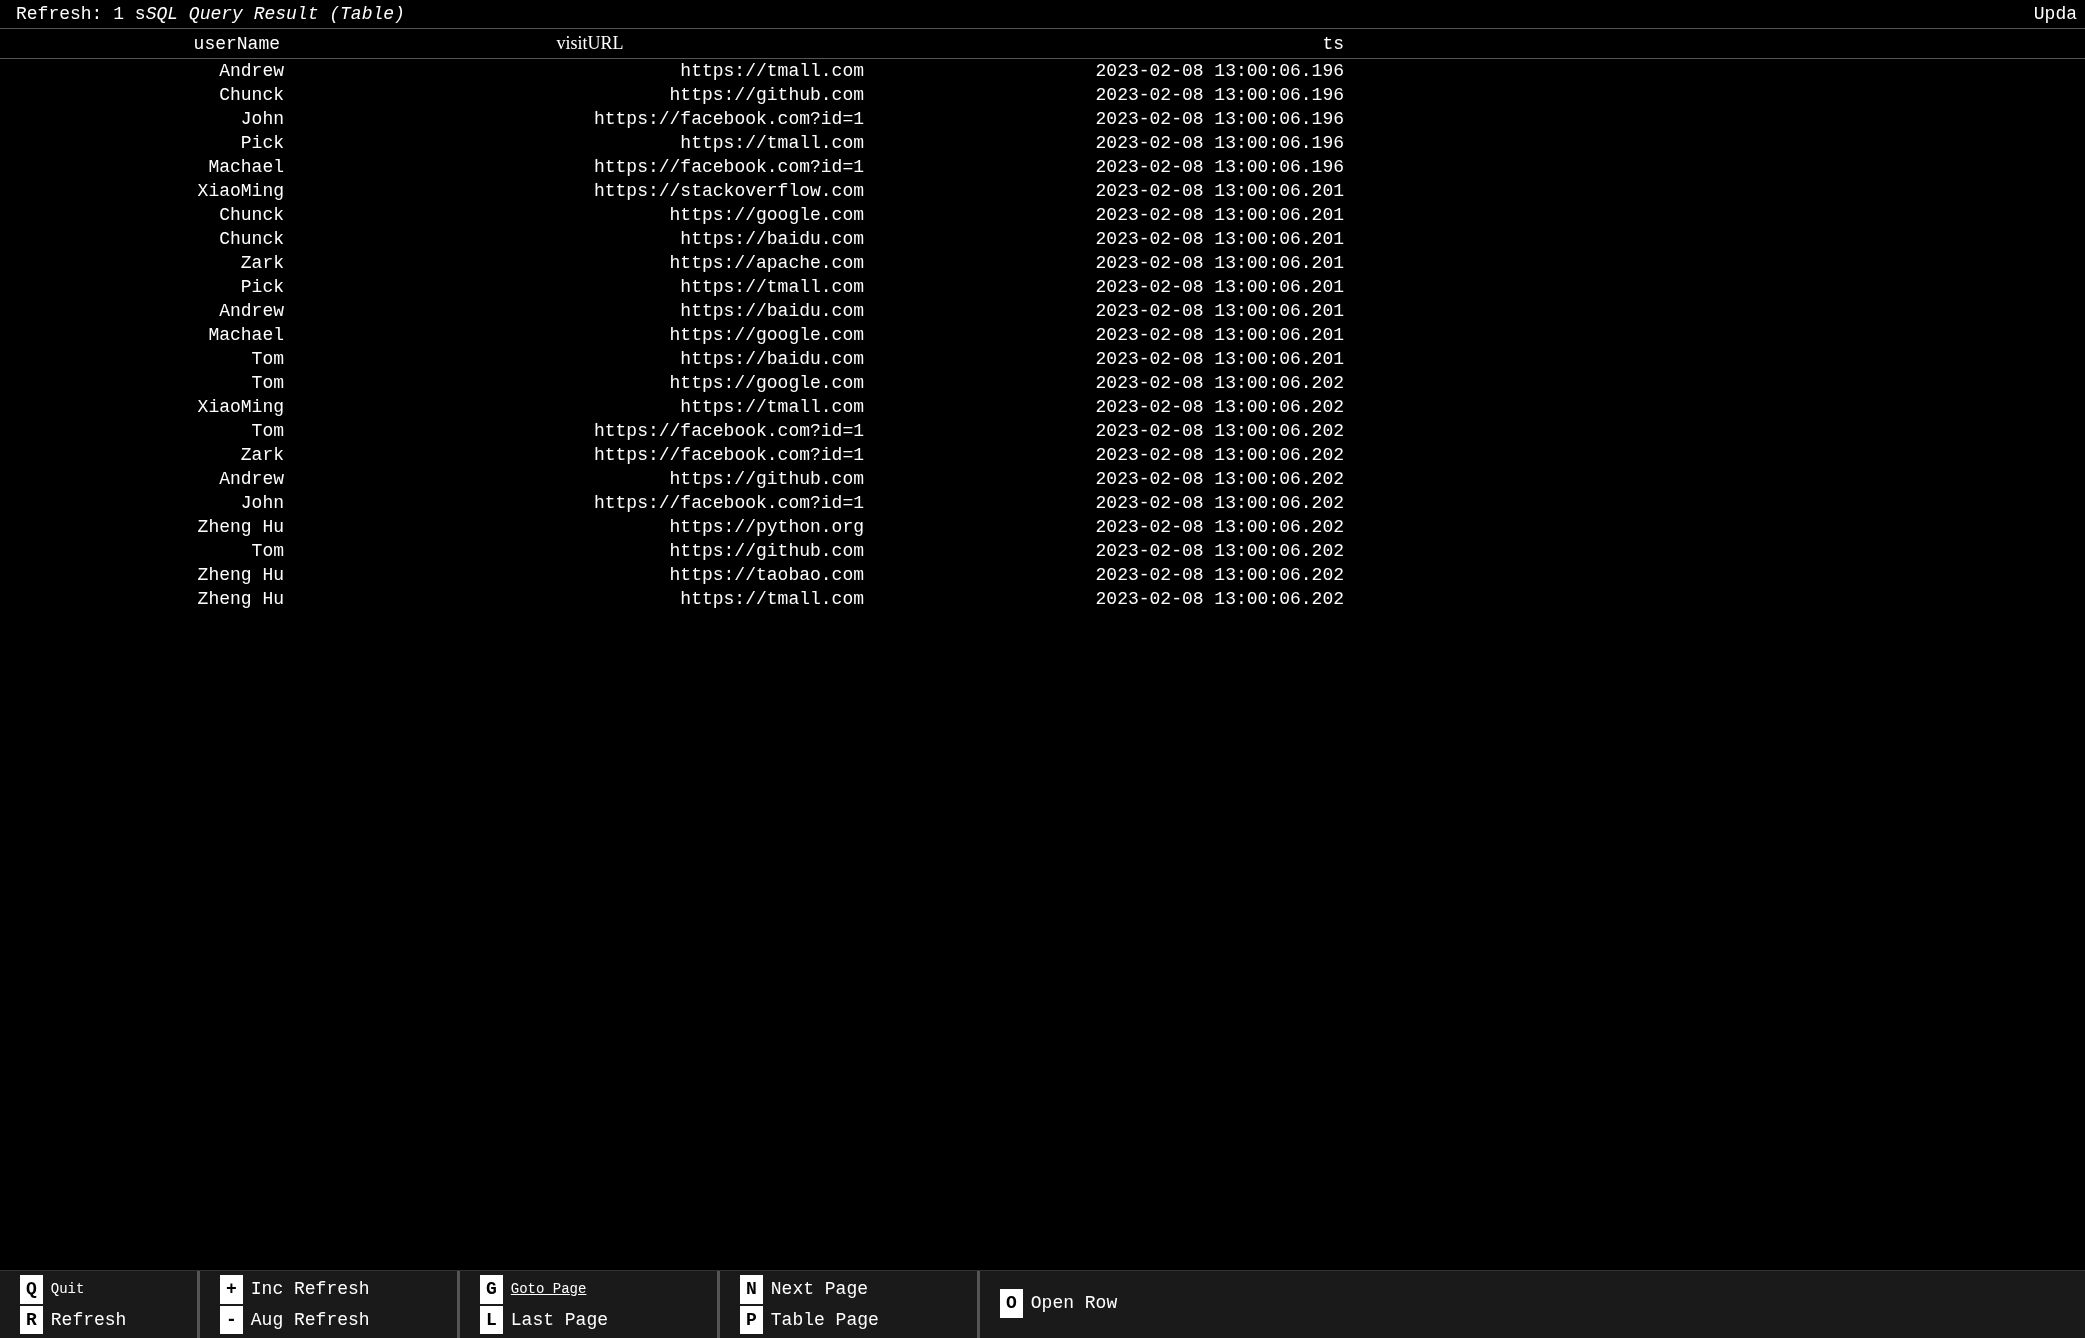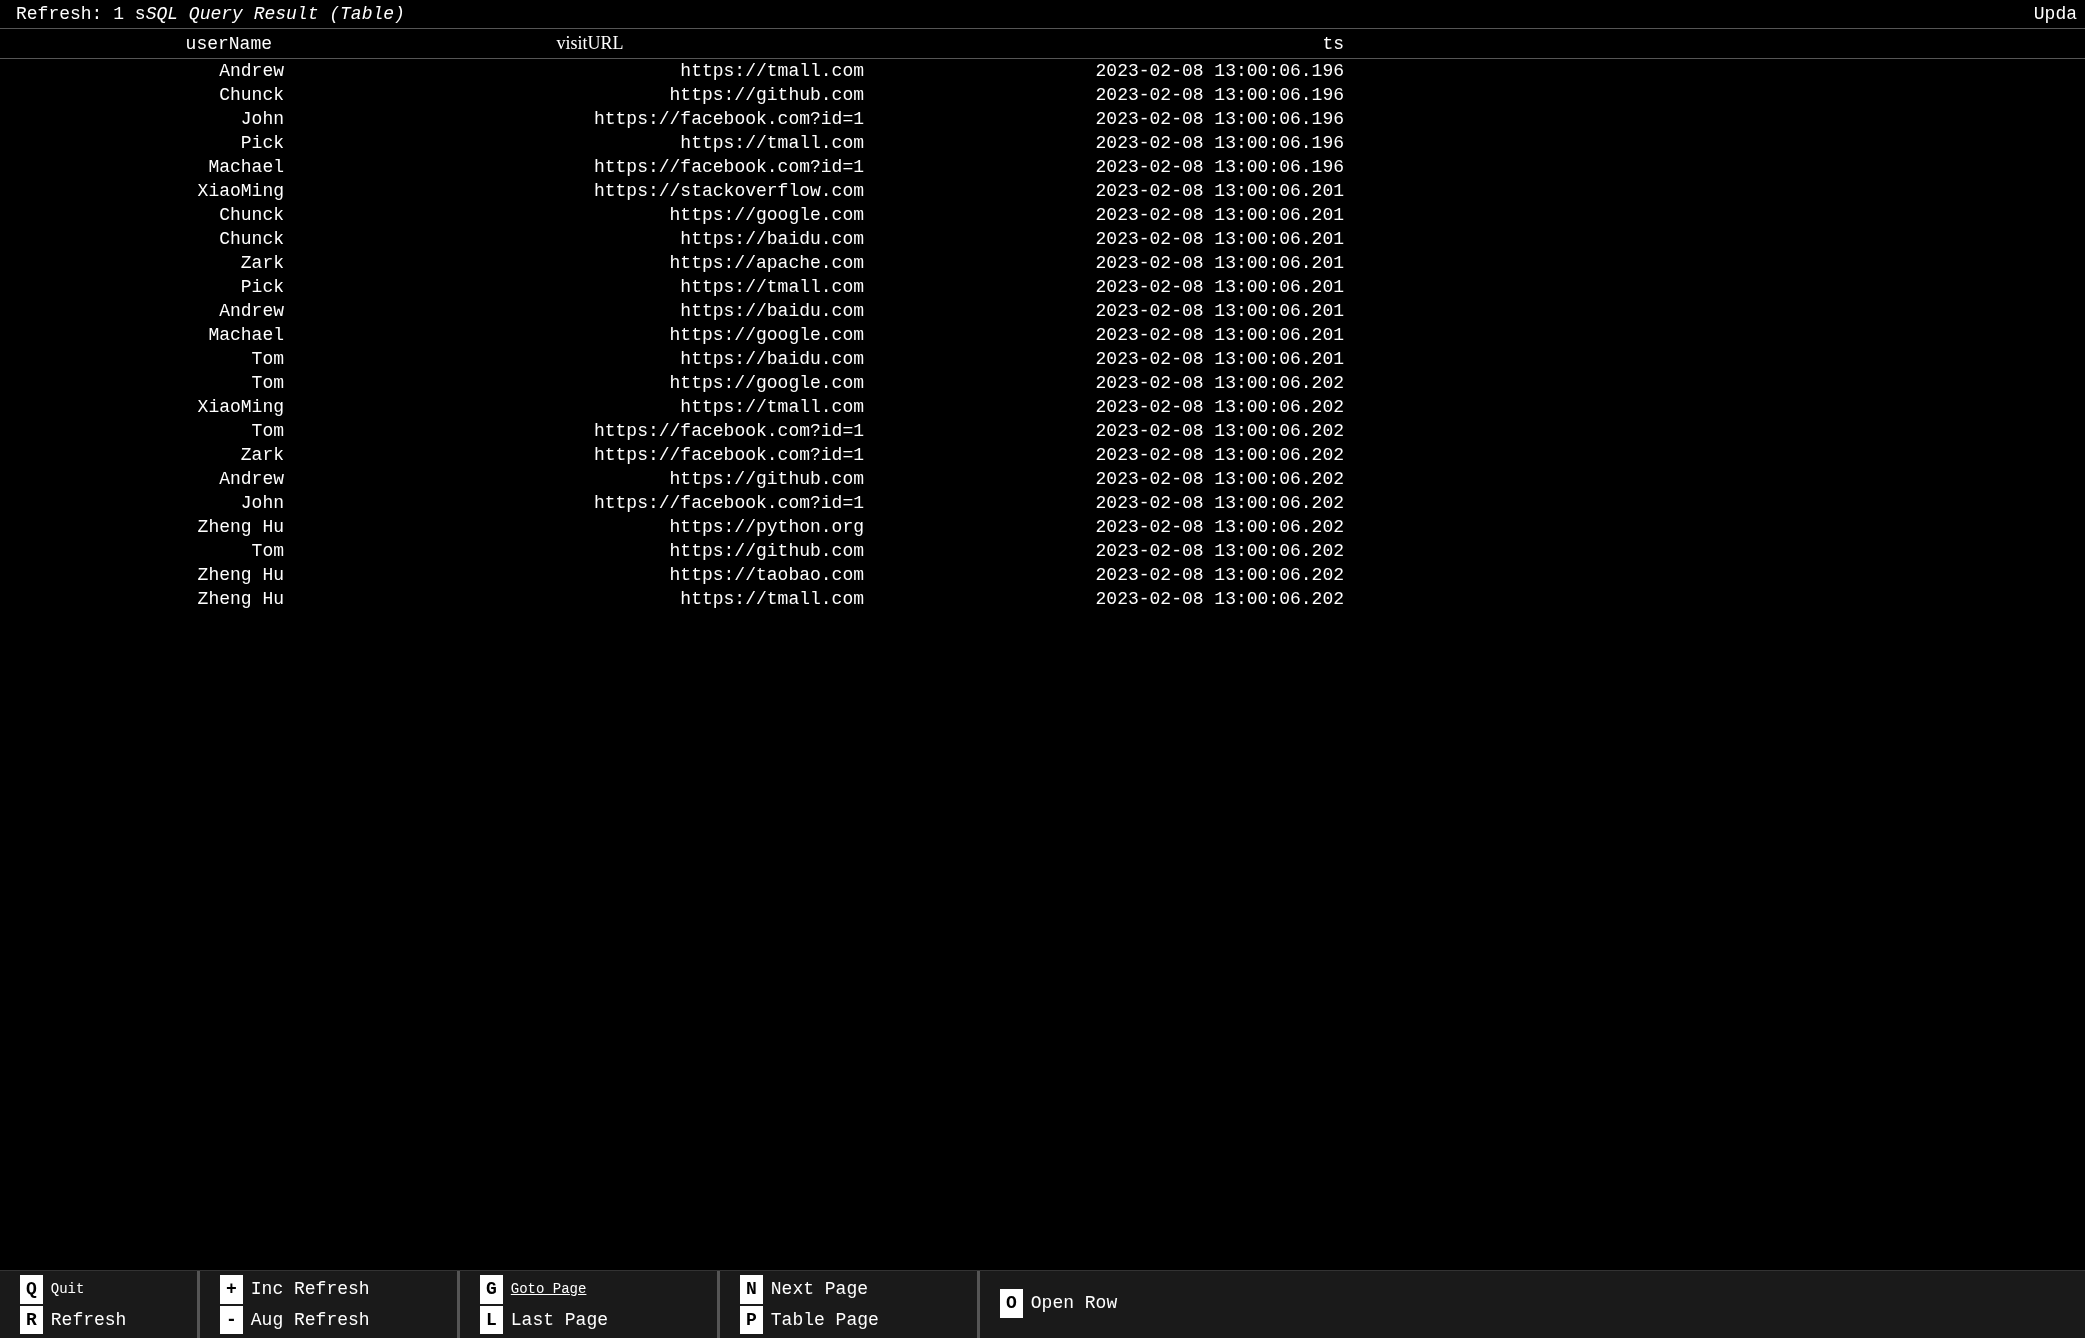--- a/index.html
+++ b/index.html
@@ -64,21 +64,21 @@
   <div style="flex:1;font-style:italic;">
     <div style="color:#fff; font-family:'Courier New',monospace; font-size:18px;">SQL Query Result (Table)</div>
   </div>
   <span style="color:#fff; font-family:'Courier New',monospace; font-size:18px;">Upda</span>
 </div>
 
 <div style="width:100%; overflow:hidden;">
   <table>
     <thead>
       <tr>
-        <th style="text-align:right; padding:4px 28px; border-bottom:1px solid #555; font-weight:normal; width:300px; font-family:'Courier New',monospace; font-size:18px;">userName</th>
+        <th style="text-align:right; padding:4px 20px; border-bottom:1px solid #555; font-weight:normal; width:300px; font-family:'Courier New',monospace; font-size:18px;">userName</th>
         <th style="text-align:center; padding:4px 16px; border-bottom:1px solid #555; font-weight:normal; width:580px; font-family:Liberation Serif, serif; font-size:18px;">visitURL</th>
         <th style="text-align:right; padding:4px 16px; border-bottom:1px solid #555; font-weight:normal; width:480px; font-family:'Courier New',monospace; font-size:18px;">ts</th>
         <th style="border-bottom:1px solid #555;"></th>
       </tr>
     </thead>
     <tbody id="table-body">
     <tr>
           <td style="text-align: right; padding: 2px 16px; font-family: &quot;Courier New&quot;, monospace; font-size: 18px; color: rgb(255, 255, 255); width: 300px;">Andrew</td>
           <td style="text-align: right; padding: 2px 16px; font-family: &quot;Courier New&quot;, monospace; font-size: 18px; color: rgb(255, 255, 255); width: 580px;">https://tmall.com</td>
           <td style="text-align: right; padding: 2px 16px; font-family: &quot;Courier New&quot;, monospace; font-size: 18px; color: rgb(255, 255, 255); width: 480px;">2023-02-08 13:00:06.196</td>

